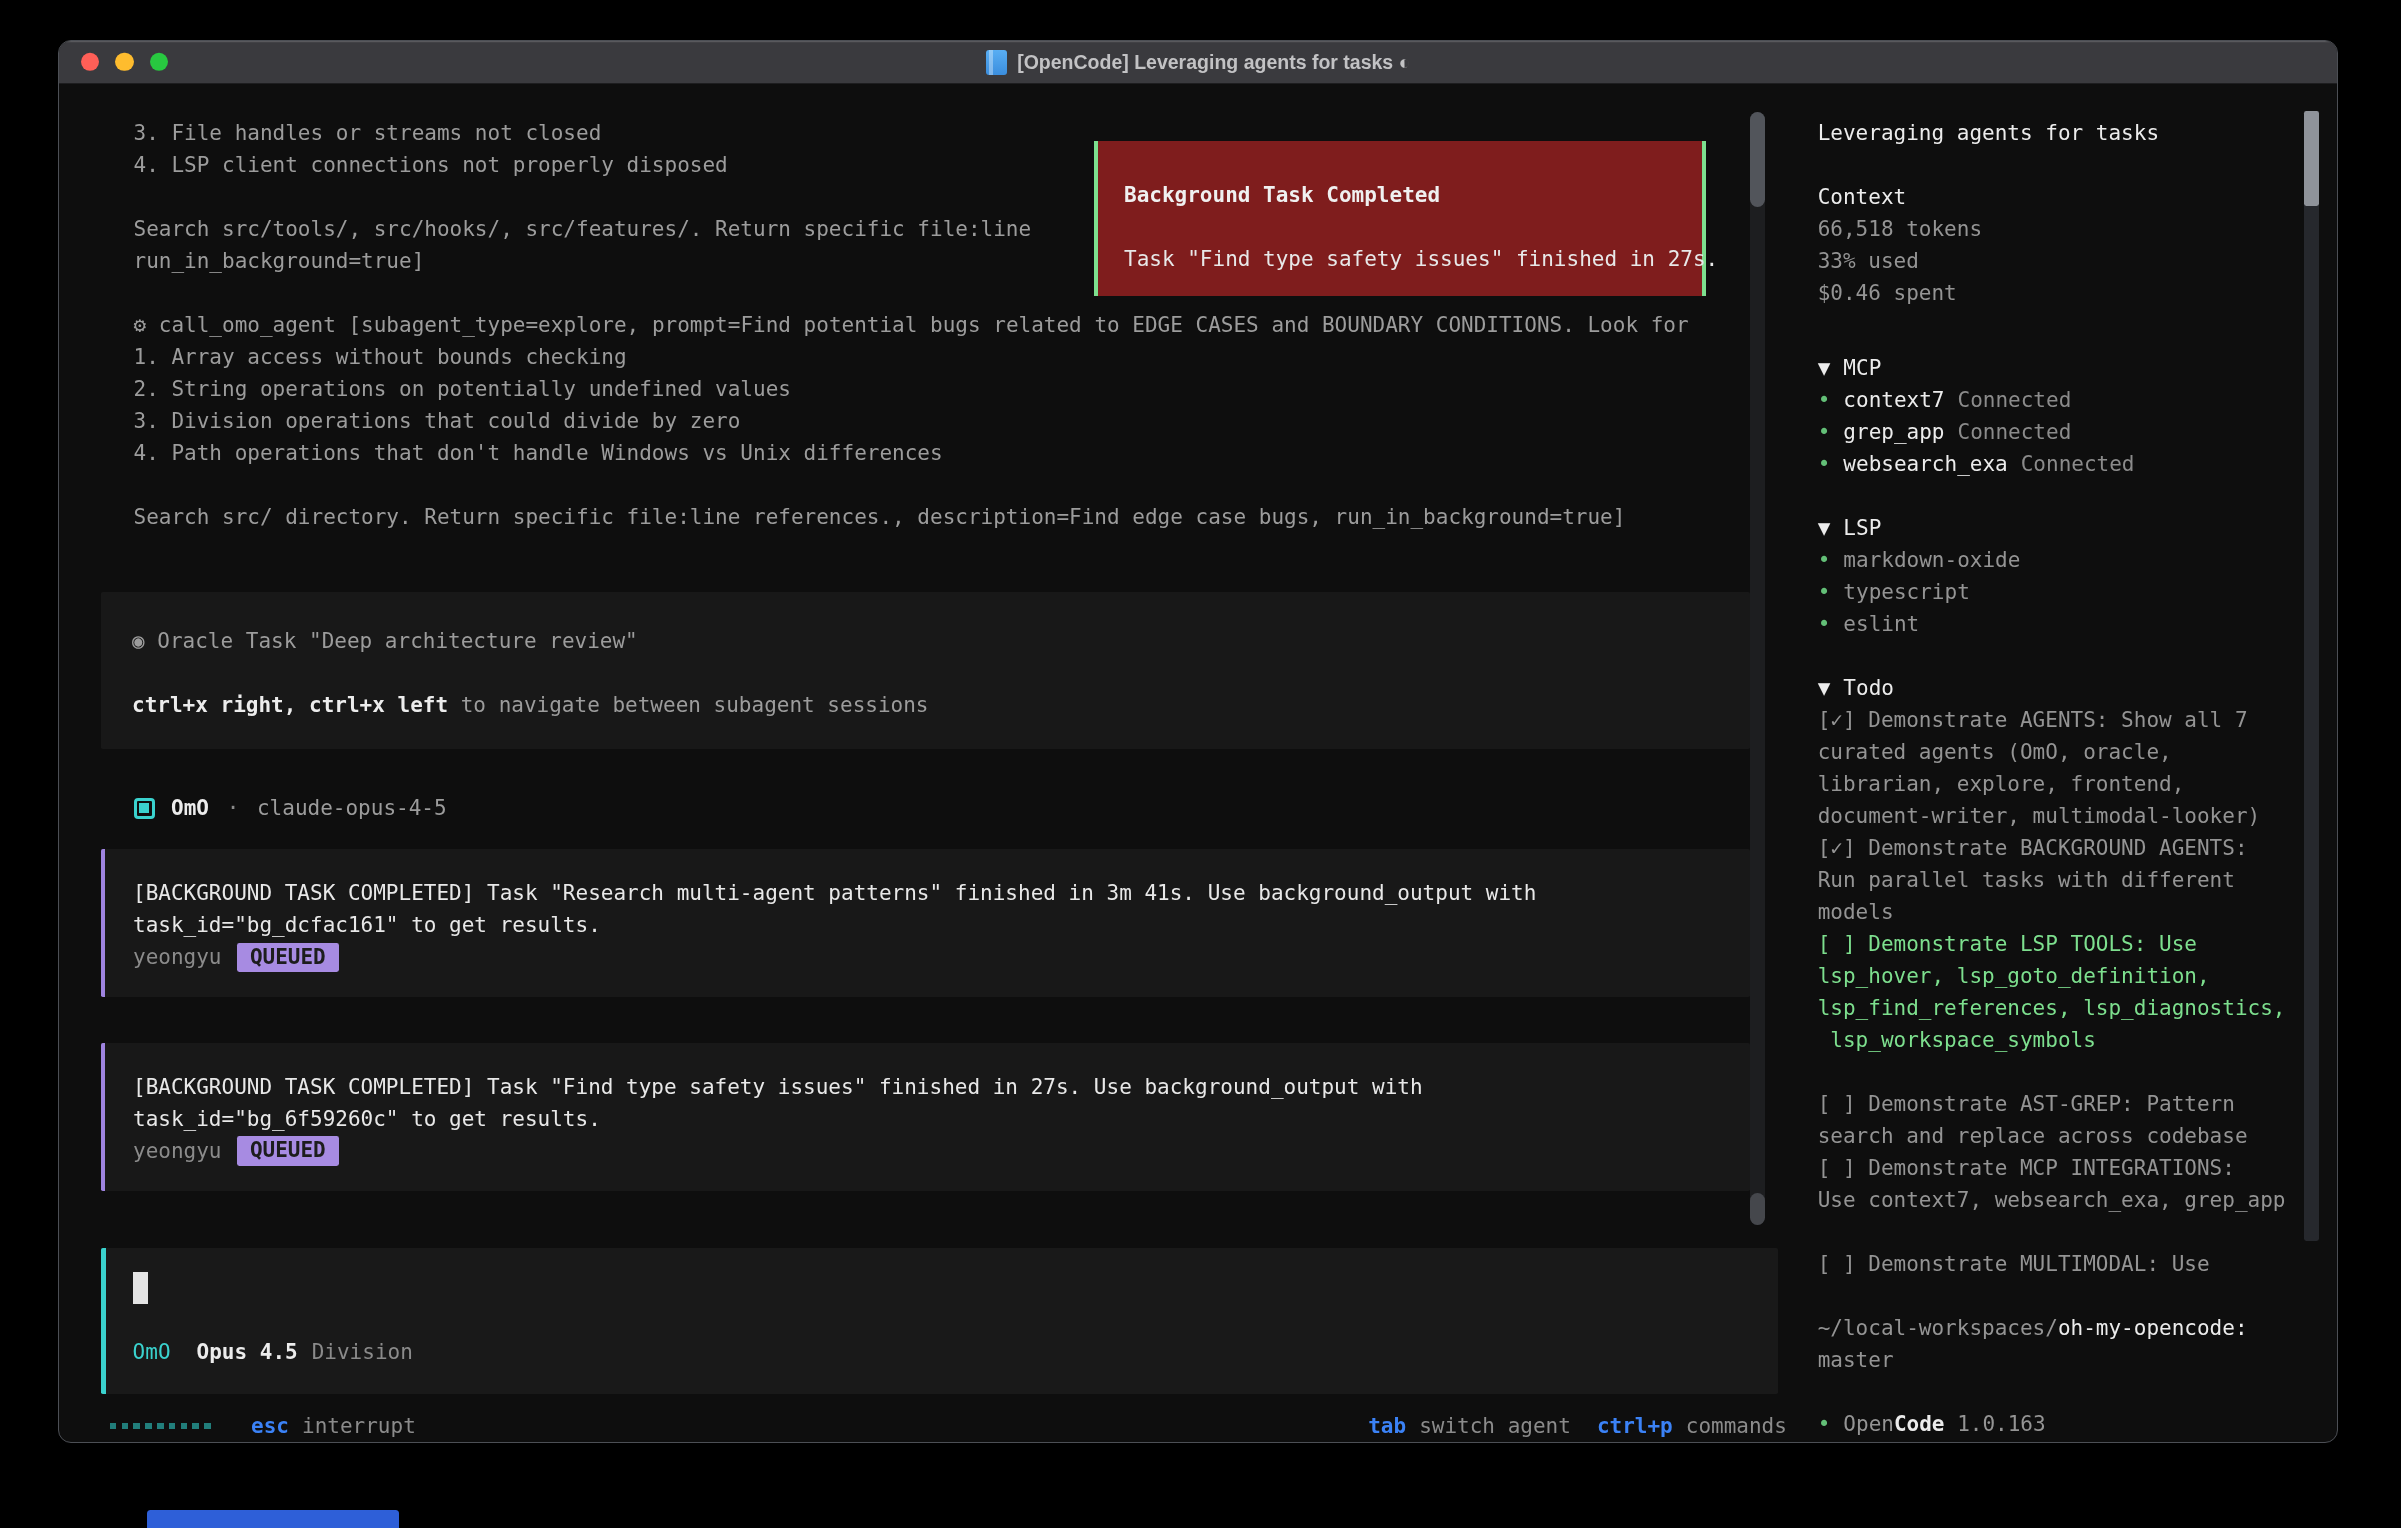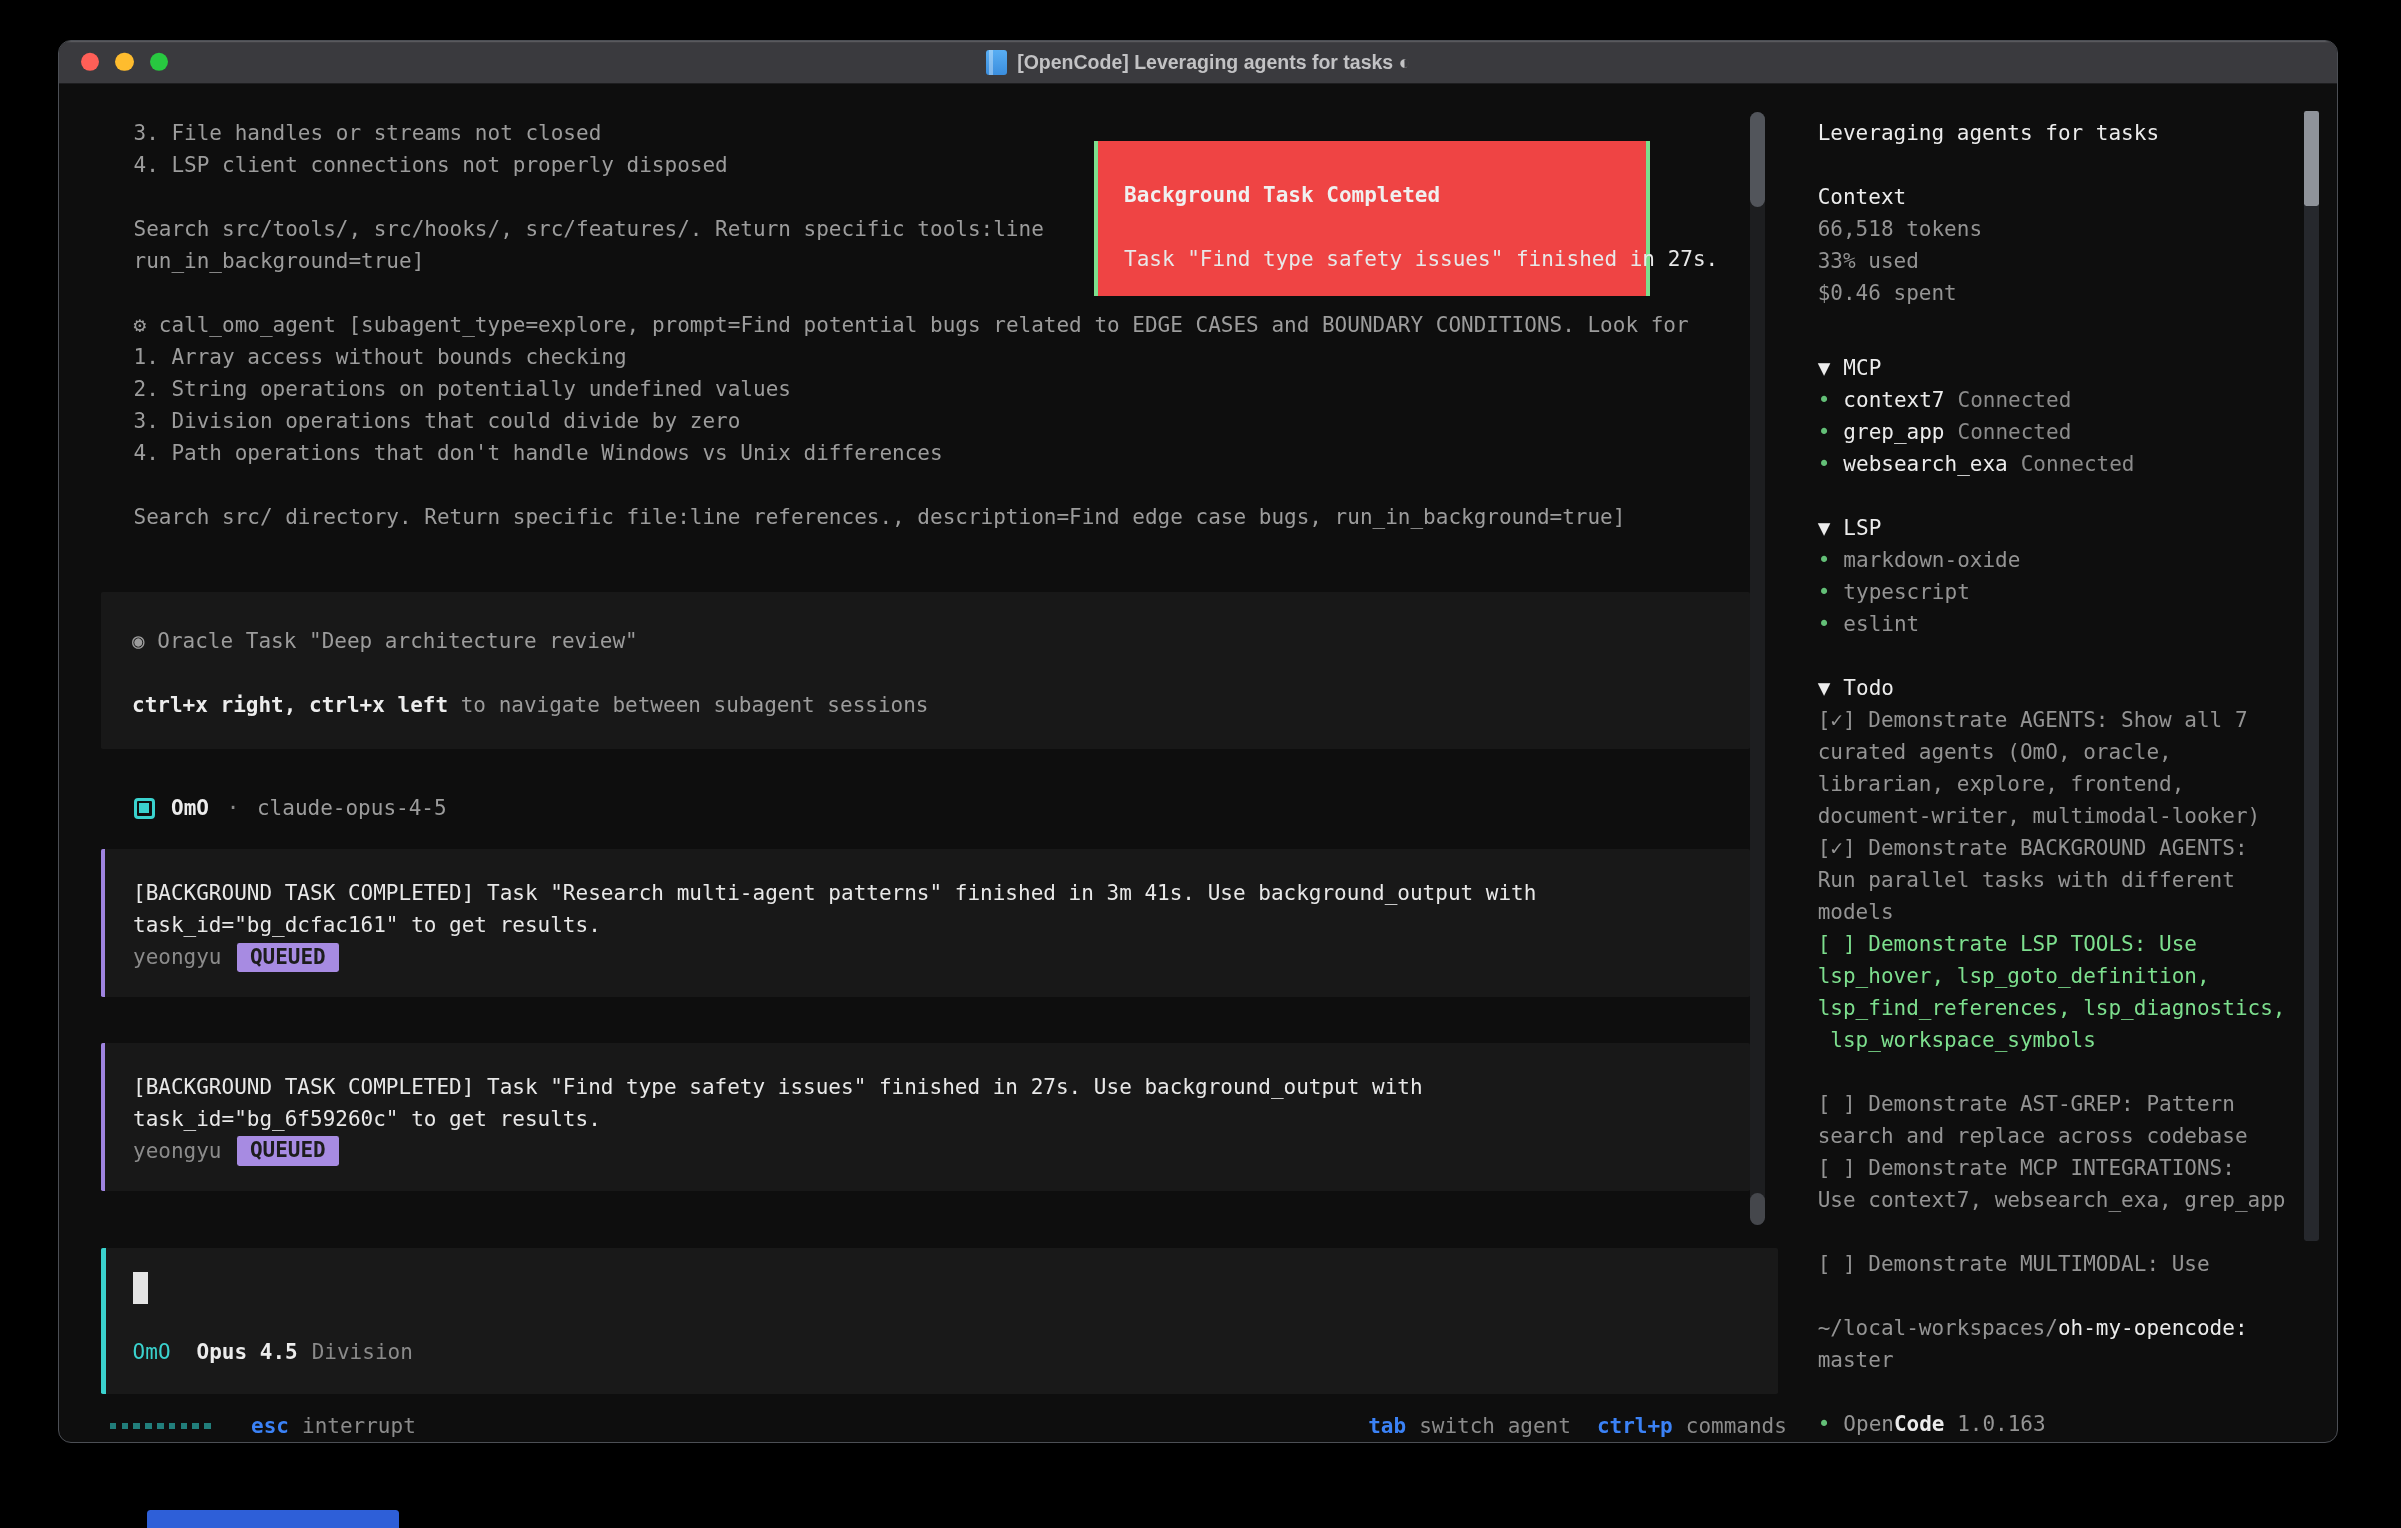--- a/index.html
+++ b/index.html
@@ -66,22 +66,22 @@
   .dot { width:6.5px; height:6.5px; background:#217e7b; margin-right:5.3px; }
   .key { color:#3b82f6; font-weight:bold; }
   .lbl { color:#8b8b8b; }
   .sb-left .key { margin-left:35px; }
   .sb-left .lbl { margin-left:13px; }
   .sb-right { position:absolute; right:0; top:0; display:flex; height:32px; }
   .sb-right .lbl { margin-left:13px; }
   .sb-right .key.second { margin-left:26px; }
 
   
-  .notification { position:absolute; left:1035px; top:100px; width:556px; z-index:6;
-                  background:#ef4444; border-left:4.1px solid #7ddf8e; border-right:4.1px solid #7ddf8e;
+  .notification { position:absolute; left:1035px; top:100px; width:612px; z-index:6;
+                  background:#7f1d1d; border-left:4.1px solid #7ddf8e; border-right:4.1px solid #7ddf8e;
                   padding:38px 0 20.7px 26px; }
   .n-title { font-size:21px; line-height:32px; color:#f0f0f0; font-weight:bold; white-space:pre; }
   .n-body  { font-size:21px; line-height:32px; color:#e8e8e8; white-space:pre; margin-top:32px; }
 
   
   .main-vscroll { position:absolute; left:1691px; top:71px; width:15.4px; height:1113px;
                   background:#1d1e20; border-radius:7.7px; z-index:7; }
   .main-vscroll .thumb-top { position:absolute; top:0; width:100%; height:95px; background:#52555b; border-radius:7.7px; }
   .main-vscroll .thumb-bottom { position:absolute; bottom:0; width:100%; height:32.5px; background:#45474c; border-radius:7.7px; }
   .side-vscroll { position:absolute; right:17.7px; top:26.6px; width:15.4px; height:1130px;
@@ -123,21 +123,21 @@
       </div>
     </div>
 
     <div class="body">
 
       <div class="main">
         <div style="flex:1; min-height:0;">
           <div class="tline">3. File handles or streams not closed</div>
           <div class="tline">4. LSP client connections not properly disposed</div>
           <div class="gap"></div>
-          <div class="tline">Search src/tools/, src/hooks/, src/features/. Return specific tools:line</div>
+          <div class="tline">Search src/tools/, src/hooks/, src/features/. Return specific file:line</div>
           <div class="tline">run_in_background=true]</div>
           <div class="gap"></div>
           <div class="tline"><span>⚙ </span><span>call_omo_agent [subagent_type=explore, prompt=Find potential bugs related to EDGE CASES and BOUNDARY CONDITIONS. Look for</span></div>
           <div class="tline">1. Array access without bounds checking</div>
           <div class="tline">2. String operations on potentially undefined values</div>
           <div class="tline">3. Division operations that could divide by zero</div>
           <div class="tline">4. Path operations that don't handle Windows vs Unix differences</div>
           <div class="gap"></div>
           <div class="tline">Search src/ directory. Return specific file:line references., description=Find edge case bugs, run_in_background=true]</div>
 

